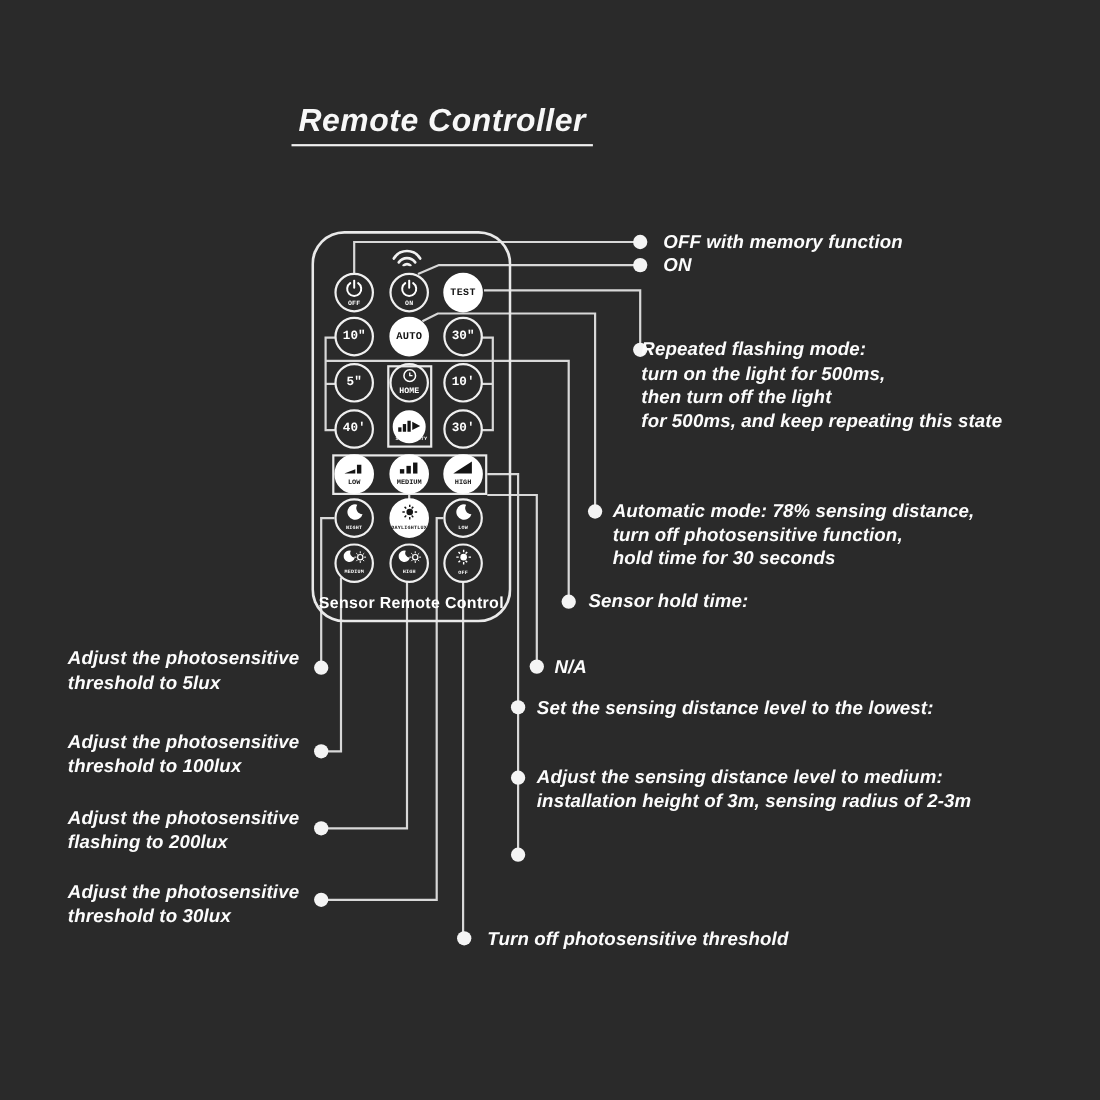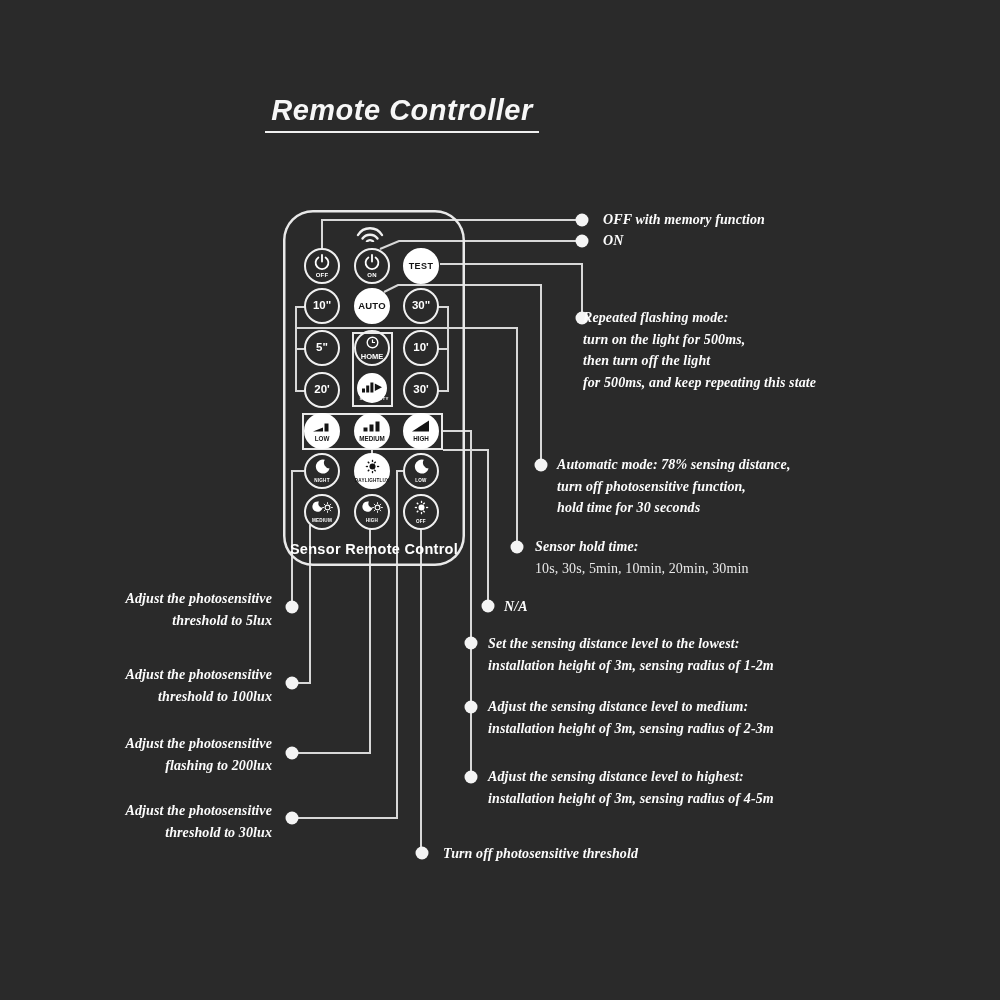--- a/index.html
+++ b/index.html
@@ -22,45 +22,45 @@
   
   .remote{
     position:absolute;left:283px;top:210px;width:182px;height:356px;
     border-radius:30px;box-shadow:inset 0 0 0 2.5px #e9e9e9;
   }
   .rbox{position:absolute;border:2px solid #e9e9e9;box-sizing:border-box;}
   .btn{
     position:absolute;width:36px;height:36px;box-sizing:border-box;
     border:2px solid #f0f0f0;border-radius:50%;
     display:flex;flex-direction:column;align-items:center;justify-content:center;
-    color:#fff;font-weight:bold;text-align:center;line-height:1;
+    color:#fff;font-weight:bold;text-align:center;line-height:1;font-family:Liberation Mono, monospace;
   }
   .btn.filled{background:#fff;border-color:#fff;color:#141414;}
   .btn.small{width:30px;height:30px;}
   .lab-time{font-size:11.5px;}
   .lab-test{font-size:9px;letter-spacing:.4px;}
   .lab-auto{font-size:9.5px;letter-spacing:.2px;}
   .lab-home{font-size:7.5px;margin-top:1px;}
   .lab-onoff{font-size:6px;margin-top:-1px;letter-spacing:.2px;}
   .lab-dist{font-size:6.3px;color:#141414;margin-top:1px;}
   .lab-mode{font-size:4.6px;margin-top:2px;letter-spacing:.2px;}
   .lab-mode.dark{color:#141414;}
   .lab-sens{position:absolute;left:0;width:100%;text-align:center;top:186px;
     font-size:4.4px;color:#fff;font-weight:bold;letter-spacing:.2px;}
   .wifi{position:absolute;left:72px;top:14px;}
   .footer-label{
     position:absolute;left:0;top:331px;width:100%;text-align:center;
     color:#fff;font-weight:bold;font-size:14.5px;letter-spacing:.3px;
   }
   
   .ann{
-    position:absolute;color:#fcfcfc;font-size:14px;font-weight:bold;font-style:italic;
-    line-height:21.5px;white-space:nowrap;letter-spacing:.1px;font-family:Liberation Serif, serif;
-  }
-  .ann.left{text-align:right;line-height:22px;}
+    position:absolute;color:#fcfcfc;font-size:17px;font-weight:bold;font-style:italic;
+    line-height:21.5px;white-space:nowrap;letter-spacing:.1px;
+  }
+  .ann.left{text-align:left;line-height:22px;}
   .ann .sub{font-weight:normal;font-style:normal;color:#e9e9e9;}
 </style>
 </head>
 <body>
 
 <div class="canvas">
 
   <div class="title-wrap">
     <span class="title">Remote Controller</span>
   </div>
@@ -156,21 +156,21 @@
           <polyline points="6.5,3.6 6.5,6.5 9,6.5" fill="none" stroke="#fff" stroke-width="1.2"></polyline>
         </svg>
       </span>
       <span class="lab-home">HOME</span>
     </div>
     <div class="btn" style="left:120px;top:120px">
       <span class="lab-time">10'</span>
     </div>
 
     <div class="btn" style="left:21px;top:162px">
-      <span class="lab-time">20'</span>
+      <span class="lab-time">40'</span>
     </div>
     <div class="btn filled small" style="left:74px;top:163px">
       <span>
         <svg width="22" height="13" viewBox="0 0 22 13">
           <g fill="#141414">
             <rect x="1" y="8.5" width="3" height="4"></rect>
             <rect x="5.2" y="5.5" width="3" height="7"></rect>
             <rect x="9.4" y="2.5" width="3" height="10"></rect>
             <polygon points="13.8,3.5 21,7.2 13.8,11"></polygon>
           </g>
@@ -322,37 +322,31 @@
     <div>then turn off the light</div>
     <div>for 500ms, and keep repeating this state</div>
   </div>
   <div class="ann" style="left:557px;top:454px">
     <div>Automatic mode: 78% sensing distance,</div>
     <div>turn off photosensitive function,</div>
     <div>hold time for 30 seconds</div>
   </div>
   <div class="ann" style="left:535px;top:536px">
     <div>Sensor hold time:</div>
-    <div class="sub">10s, 30s, 5min, 10min, 20min, 30min</div>
   </div>
   <div class="ann" style="left:504px;top:596px">
     <div>N/A</div>
   </div>
   <div class="ann" style="left:488px;top:633px">
     <div>Set the sensing distance level to the lowest:</div>
-    <div>installation height of 3m, sensing radius of 1-2m</div>
   </div>
   <div class="ann" style="left:488px;top:696px">
     <div>Adjust the sensing distance level to medium:</div>
     <div>installation height of 3m, sensing radius of 2-3m</div>
   </div>
-  <div class="ann" style="left:488px;top:766px">
-    <div>Adjust the sensing distance level to highest:</div>
-    <div>installation height of 3m, sensing radius of 4-5m</div>
-  </div>
   <div class="ann" style="left:443px;top:843px">
     <div>Turn off photosensitive threshold</div>
   </div>
 
   <div class="ann left" style="right:728px;top:588px">
     <div>Adjust the photosensitive</div>
     <div>threshold to 5lux</div>
   </div>
   <div class="ann left" style="right:728px;top:664px">
     <div>Adjust the photosensitive</div>

